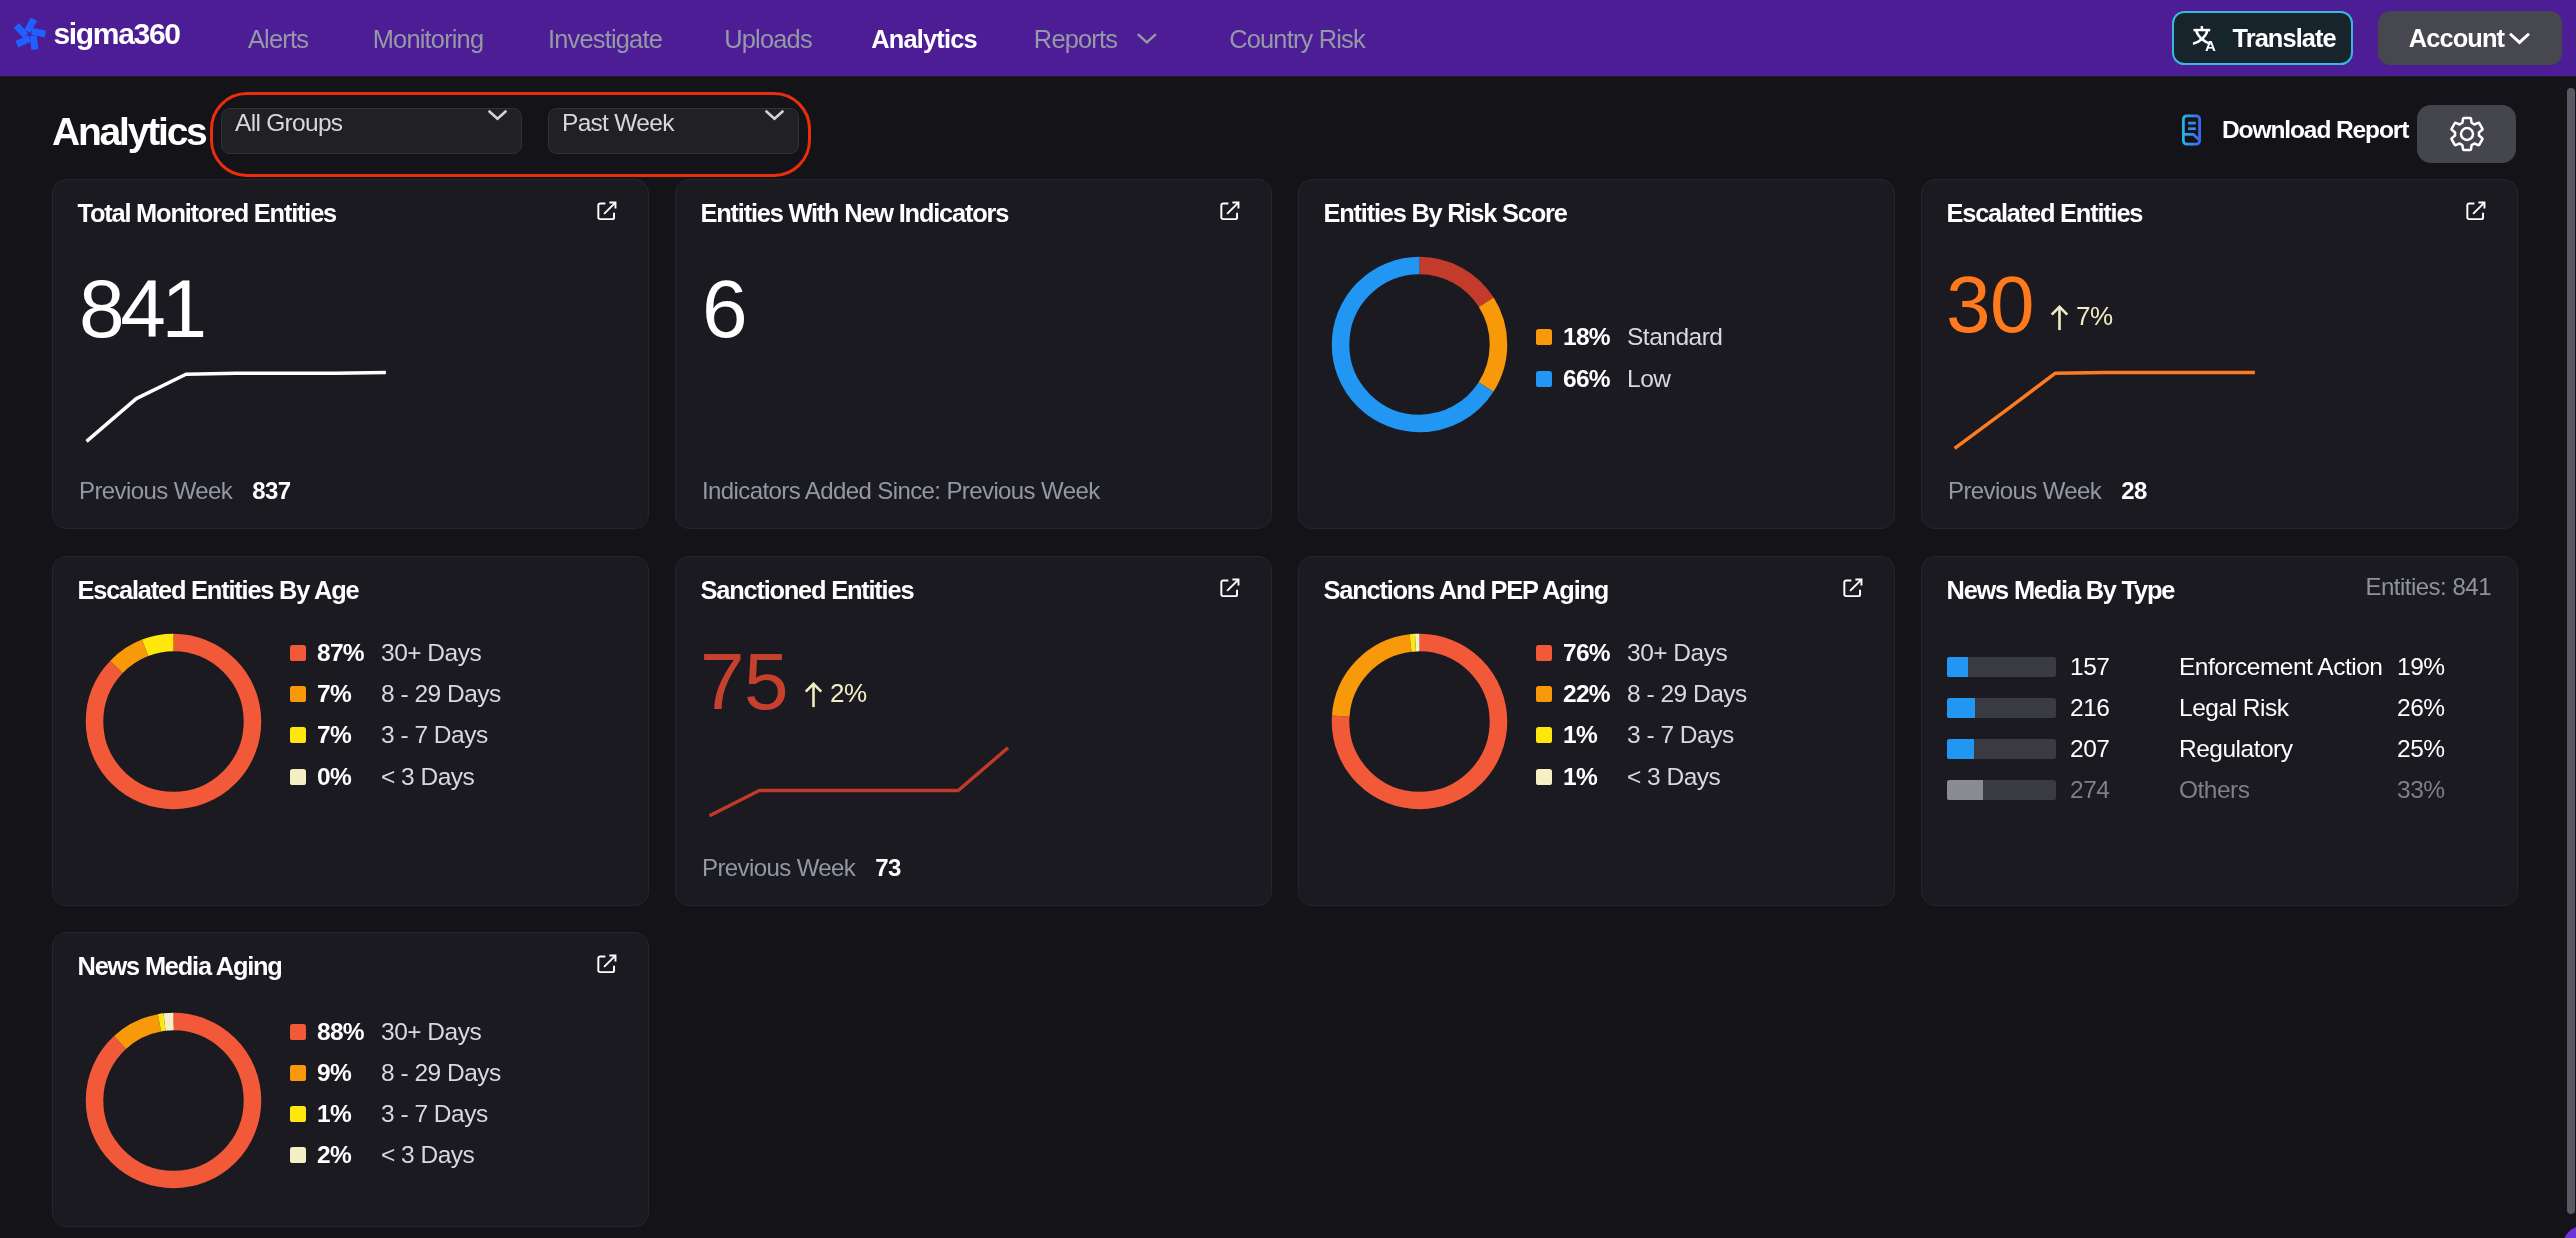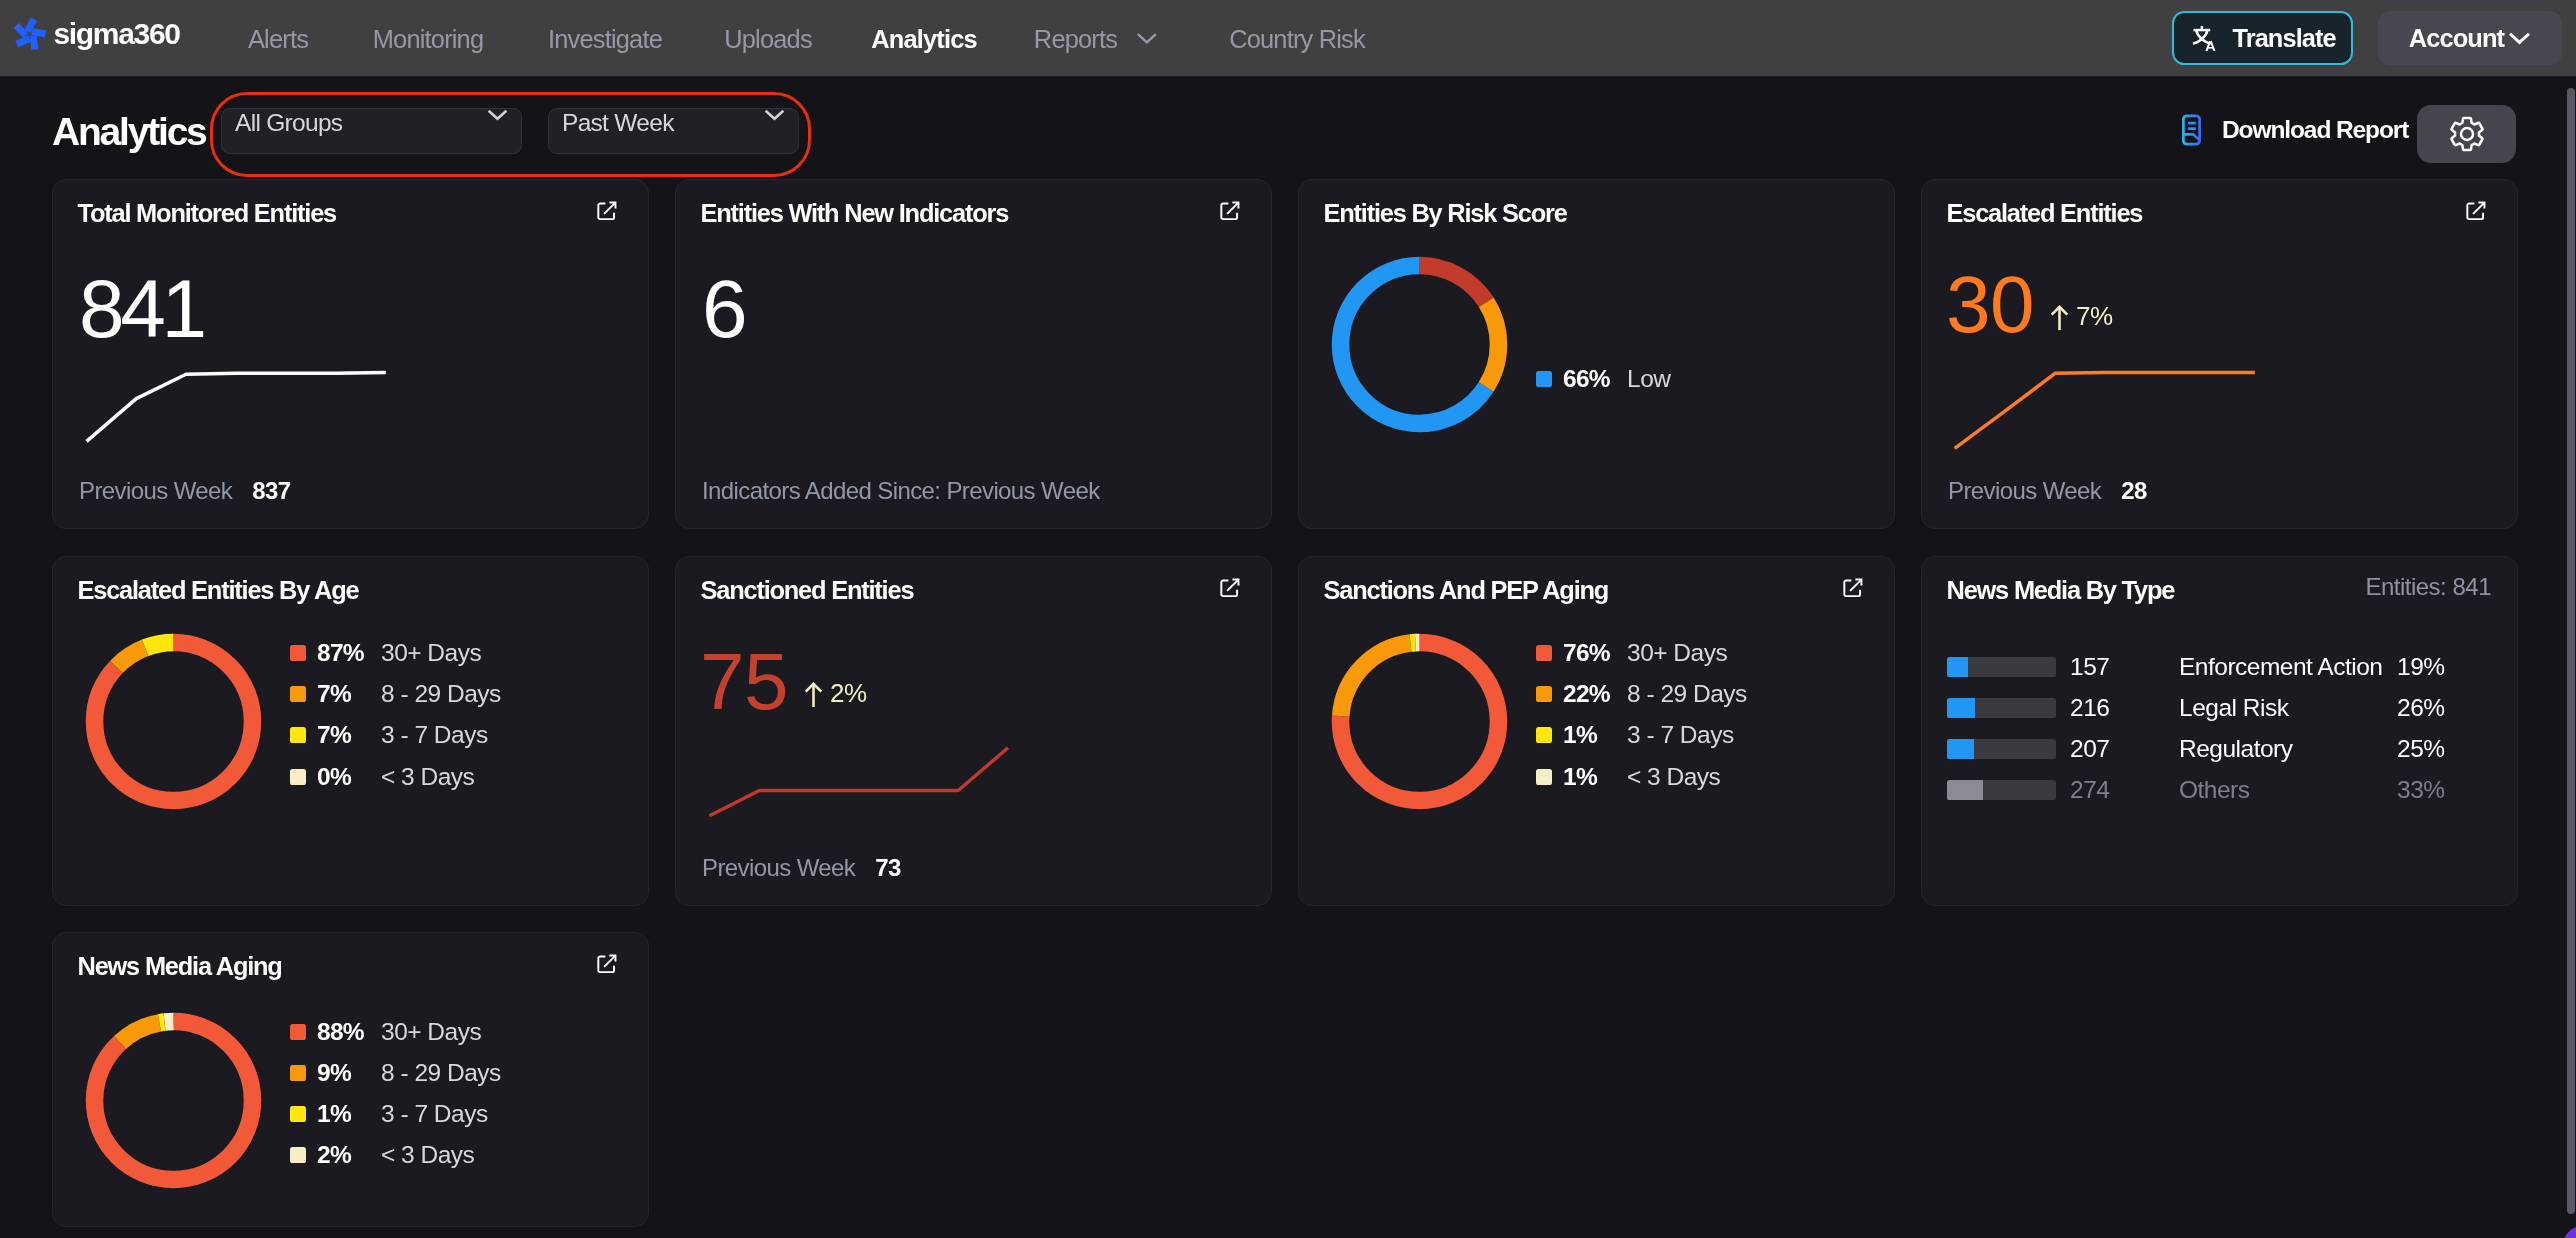--- a/index.html
+++ b/index.html
@@ -6,21 +6,21 @@
   html,body { width:2576px; height:1239px; overflow:hidden; }
   body {
     background:#131318;
     font-family:"Liberation Sans", sans-serif;
     color:#fff;
     position:relative;
   }
   
   .nav {
     position:absolute; left:0; top:0; width:2576px; height:77px;
-    background:#404040; border-bottom:1.8px solid #1e1e24;
+    background:#4c1d95; border-bottom:1.8px solid #1e1e24;
     display:flex; align-items:center;
   }
   .logo { position:absolute; left:12.3px; top:16.6px; display:flex; align-items:flex-start; }
   .logo svg { display:block; }
   .logo .word { font-size:30px; font-weight:bold; color:#fff; letter-spacing:-1.3px; margin-left:6.1px; }
   .navitems { position:absolute; left:0; top:0; height:77px; width:100%; }
   .navitems .it { position:absolute; top:39px; transform:translate(-50%,-50%); font-size:25.4px; color:#9599a6; white-space:nowrap; letter-spacing:-0.8px; }
   .navitems .it.active { color:#fff; font-weight:bold; }
   .navitems .rep { display:flex; align-items:center; gap:19px; }
   .btn-translate {
@@ -192,20 +192,25 @@
 
 <div class="card" style="left:1298px;top:179px;">
   <div class="title">Entities By Risk Score</div>
   <svg style="position:absolute;left:31px;top:75px;" width="179" height="179" viewBox="0 0 204 204" fill="none">
     <g transform="rotate(-90 102 102)">
       <circle cx="102" cy="102" r="90" stroke="#c23b2b" stroke-width="20" stroke-dasharray="90.478 475.009" stroke-dashoffset="0"></circle>
       <circle cx="102" cy="102" r="90" stroke="#f8990a" stroke-width="20" stroke-dasharray="101.788 463.699" stroke-dashoffset="-90.478"></circle>
       <circle cx="102" cy="102" r="90" stroke="#2196f3" stroke-width="20" stroke-dasharray="373.221 192.266" stroke-dashoffset="-192.266"></circle>
     </g>
   </svg>
+  <div class="lrow" style="top:139px;">
+      <span class="sq" style="background:#f8990a"></span>
+      <span class="pv">18%</span>
+      <span class="pl">Standard</span>
+    </div>
   <div class="lrow" style="top:181px;">
       <span class="sq" style="background:#2196f3"></span>
       <span class="pv">66%</span>
       <span class="pl">Low</span>
     </div>
 </div>
 
 <div class="card" style="left:1921px;top:179px;">
   <div class="title">Escalated Entities</div>
   <svg class="licon" width="26" height="26" viewBox="0 0 24 24" fill="none" stroke="#fff" stroke-width="1.8">

